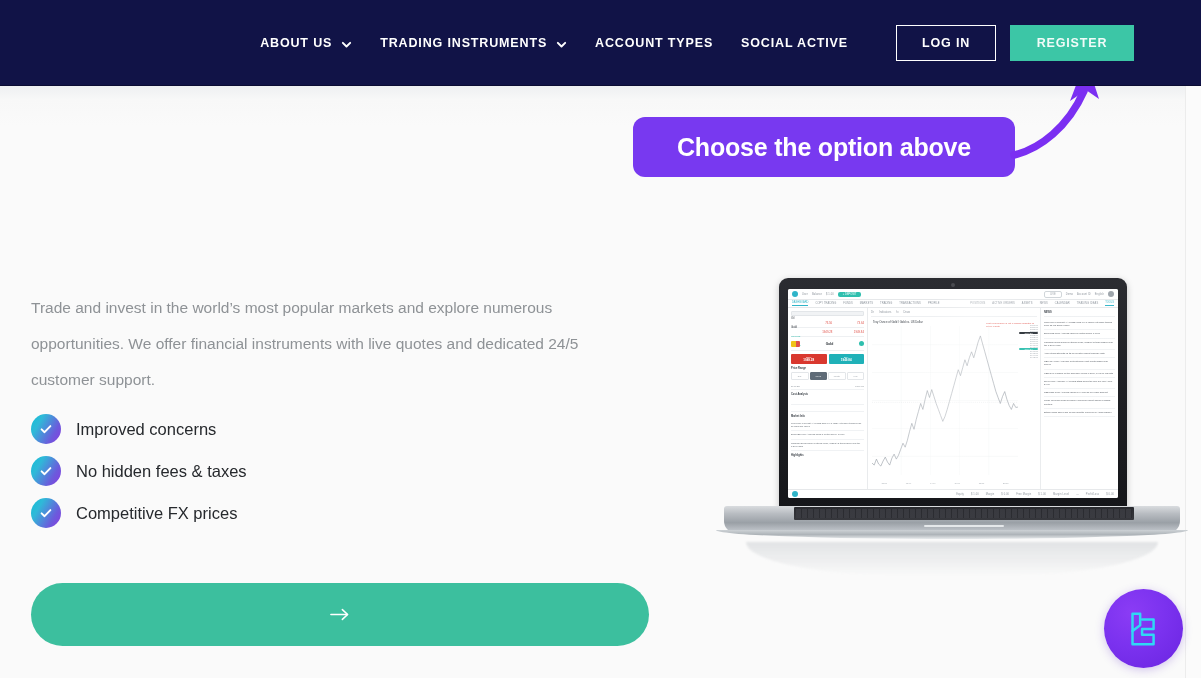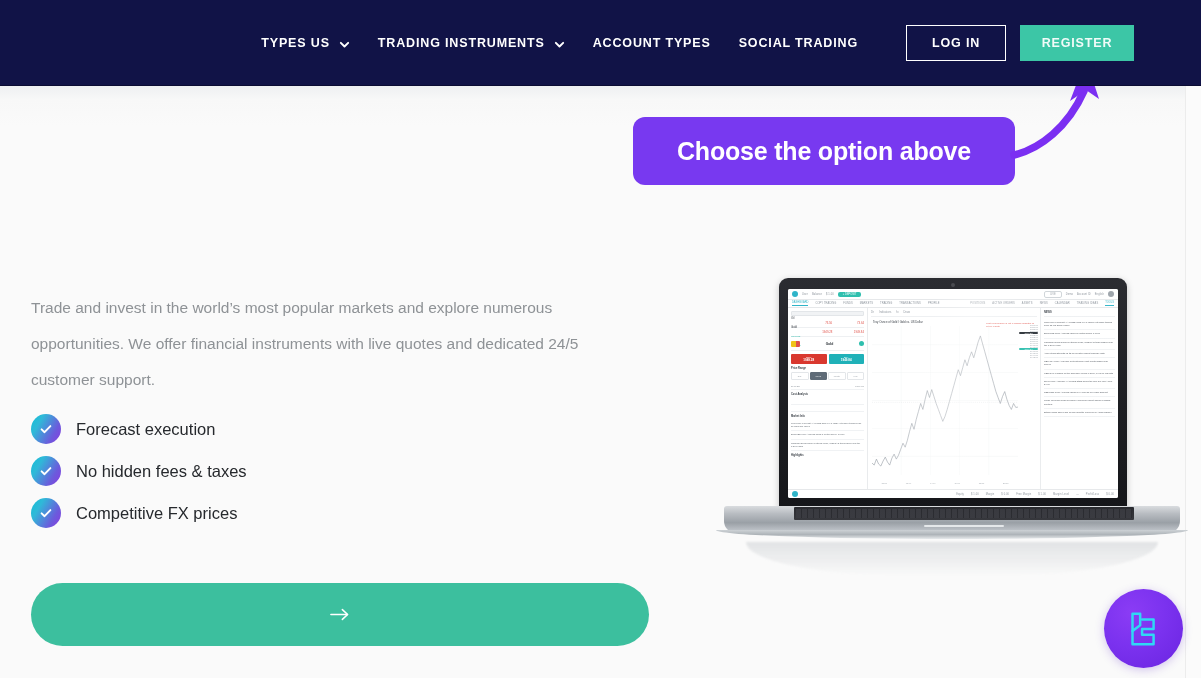--- a/index.html
+++ b/index.html
@@ -84,35 +84,35 @@
     letter-spacing: 0.85px;
     margin-left: 20px;
     margin-right: 14px;
     cursor: pointer;
     white-space: nowrap;
   }
   .btn-register {
     display: flex;
     align-items: center;
     justify-content: center;
-    width: 114px; height: 36px;
+    width: 124px; height: 36px;
     background: #3cc6a6;
     color: #f1fbf8;
     font-size: 12.5px;
     font-weight: bold;
     letter-spacing: 0.85px;
     cursor: pointer;
     white-space: nowrap;
   }
 
   
   .callout {
     position: absolute;
     left: 633px; top: 117px;
-    width: 382px; height: 68px;
+    width: 382px; height: 60px;
     background: #7839f0;
     border-radius: 12px;
     display: flex;
     align-items: center;
     justify-content: center;
     z-index: 30;
   }
   .callout-text {
     color: #ffffff;
     font-size: 25px;
@@ -357,21 +357,21 @@
 
 <div class="page">
 
   <div class="content-area"></div>
   <div class="gutter-right"></div>
 
   <div class="header">
     <div class="nav">
 
       <div class="nav-item">
-        <span>TYPES US</span>
+        <span>ABOUT US</span>
         <span class="chev">
           <svg viewBox="0 0 12 12" width="11" height="11">
               <path d="M2 4.2 L6 8.2 L10 4.2" fill="none" stroke="#ffffff" stroke-width="2.1" stroke-linecap="round" stroke-linejoin="round"></path>
             </svg>
         </span>
       </div>
 
       <div class="nav-item">
         <span>TRADING INSTRUMENTS</span>
         <span class="chev">
@@ -379,21 +379,21 @@
               <path d="M2 4.2 L6 8.2 L10 4.2" fill="none" stroke="#ffffff" stroke-width="2.1" stroke-linecap="round" stroke-linejoin="round"></path>
             </svg>
         </span>
       </div>
 
       <div class="nav-item">
         <span>ACCOUNT TYPES</span>
       </div>
 
       <div class="nav-item">
-        <span>SOCIAL TRADING</span>
+        <span>SOCIAL ACTIVE</span>
       </div>
 
       <div class="btn-login">
         <span>LOG IN</span>
       </div>
 
       <div class="btn-register">
         <span>REGISTER</span>
       </div>
 
@@ -410,21 +410,21 @@
 
   <p class="hero-sub">Trade and invest in the world’s most popular markets and explore numerous opportunities. We offer financial instruments with live quotes and dedicated 24/5 customer support.</p>
 
   <div class="features">
     <div class="feature">
       <span class="check-badge">
         <svg viewBox="0 0 20 20" width="16" height="16">
             <path d="M4.5 10.4 L8.2 14 L15.5 6.4" fill="none" stroke="#ffffff" stroke-width="2.4" stroke-linecap="round" stroke-linejoin="round"></path>
           </svg>
       </span>
-      <span class="feature-label">Forecast execution</span>
+      <span class="feature-label">Improved concerns</span>
     </div>
     <div class="feature">
       <span class="check-badge">
         <svg viewBox="0 0 20 20" width="16" height="16">
             <path d="M4.5 10.4 L8.2 14 L15.5 6.4" fill="none" stroke="#ffffff" stroke-width="2.4" stroke-linecap="round" stroke-linejoin="round"></path>
           </svg>
       </span>
       <span class="feature-label">No hidden fees &amp; taxes</span>
     </div>
     <div class="feature">

